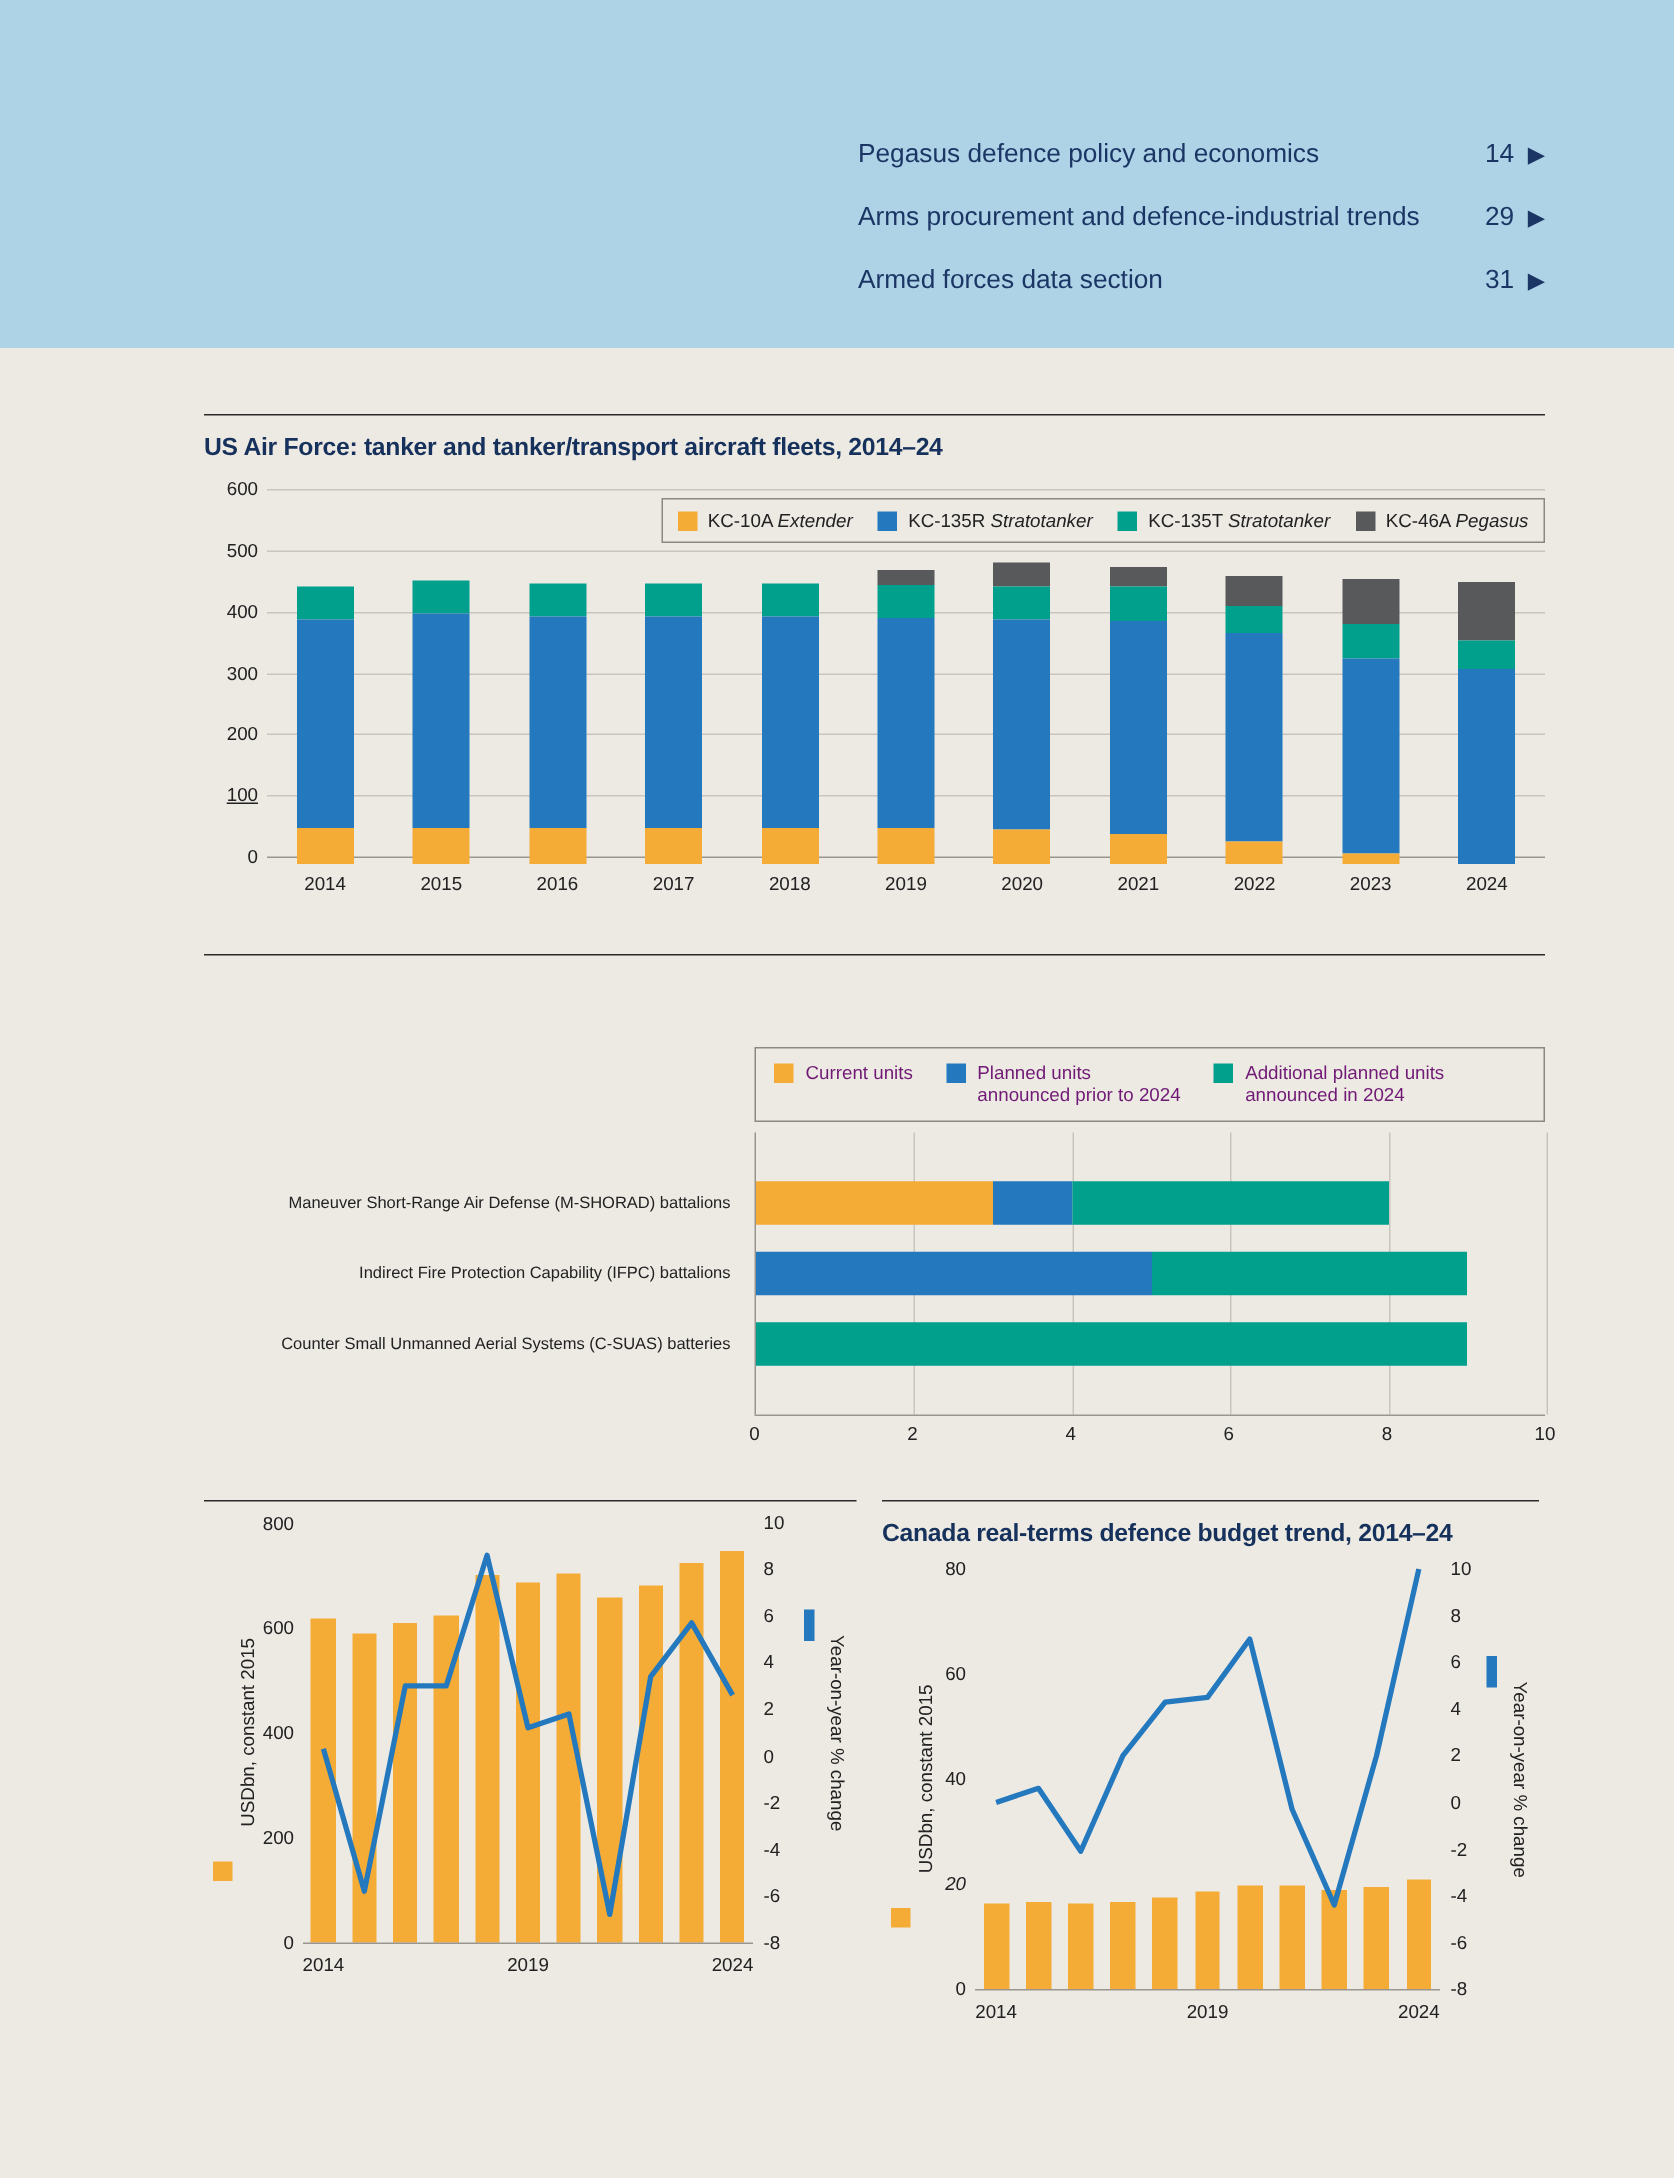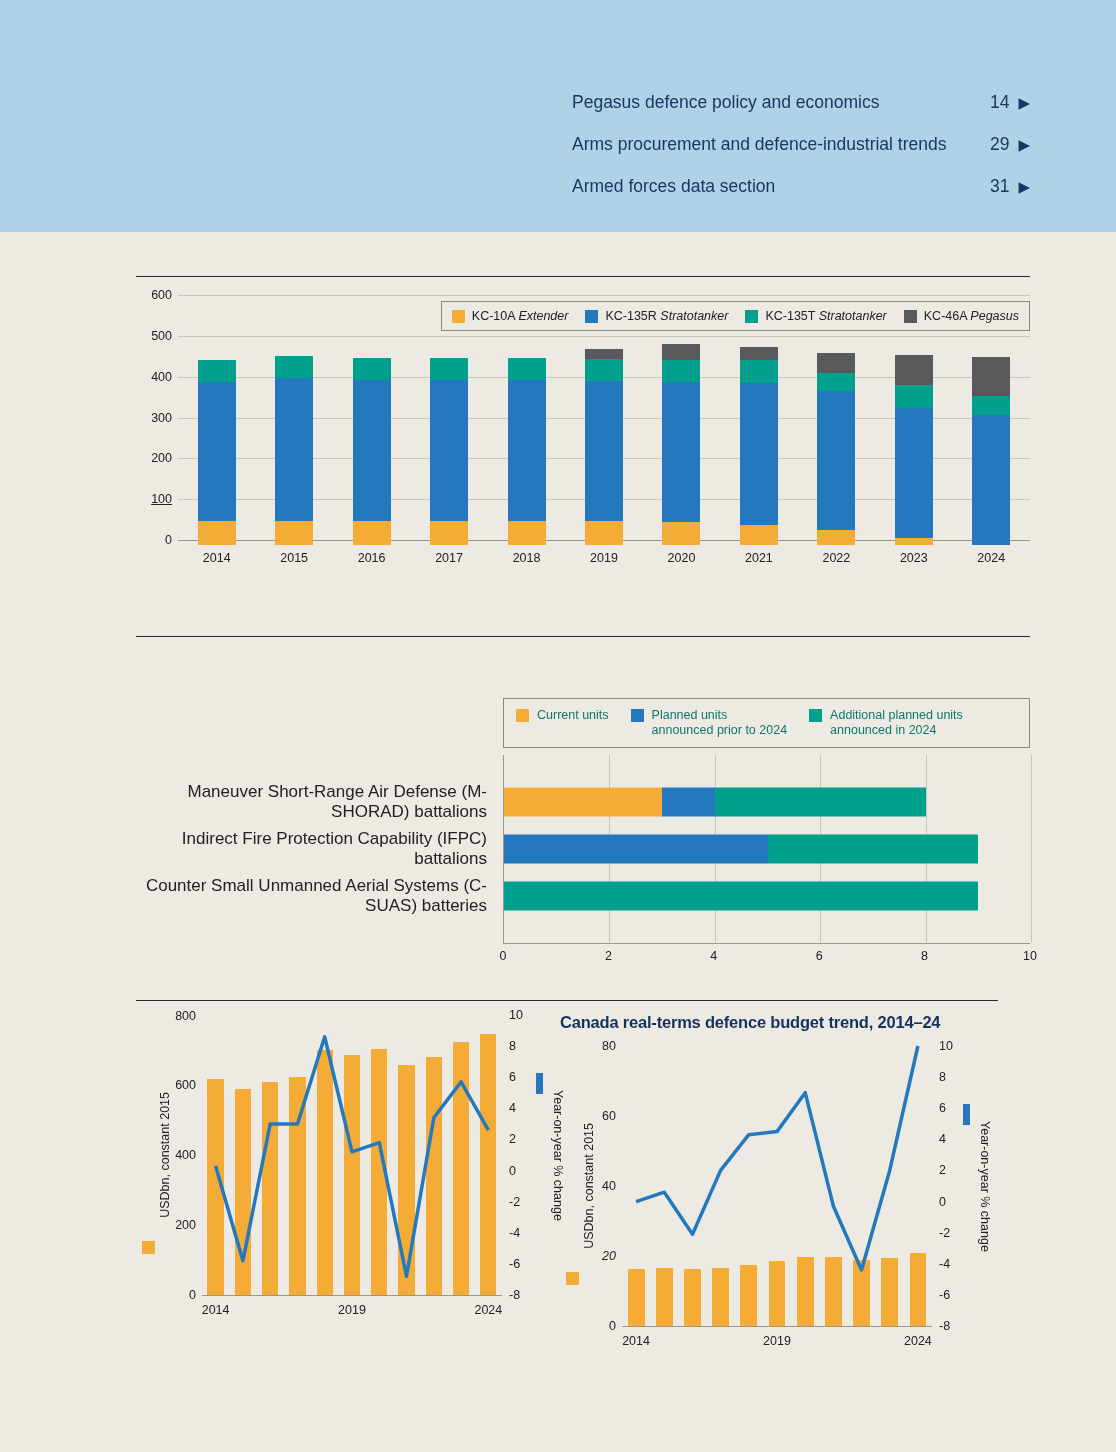--- a/index.html
+++ b/index.html
@@ -61,39 +61,39 @@
   .lg-item { display: flex; align-items: center; gap: 7px; font-size: 12.5px; color: #222; white-space: nowrap; }
   .swatch { width: 13px; height: 13px; flex: none; }
 
   
   #chart2 { left: 136px; top: 636px; width: 894px; }
   .c2-legend {
     position: absolute; left: 367px; top: 62px; width: 527px;
     border: 1px solid #8C8880; background: #EDEAE4;
     padding: 9px 12px; display: flex; gap: 22px;
   }
-  .c2-lg-item { display: flex; gap: 8px; font-size: 12.5px; color: #0f766e; line-height: 15px; }
+  .c2-lg-item { display: flex; gap: 8px; font-size: 12.5px; color: #701a75; line-height: 15px; }
   .c2-area { position: relative; margin-top: 118px; height: 210px; }
   .c2-cats { position: absolute; left: 0; top: 0; width: 360px; height: 188px; }
   .c2-cat {
     position: absolute; right: 9px; width: 360px; text-align: right;
-    font-size: 17px; color: #222; transform: translateY(-50%);
+    font-size: 11px; color: #222; transform: translateY(-50%);
   }
   .c2-plot { position: absolute; left: 367px; top: 0; right: 0; height: 188px;
              border-left: 1px solid #9A968F; }
   .c2-vgrid { position: absolute; top: 0; bottom: 0; width: 1px; background: #C9C5BE; }
   .c2-row { position: absolute; left: 0; height: 29px; display: flex; transform: translateY(-50%); width: 100%; }
   .c2-seg { height: 100%; }
   .c2-xaxis { position: absolute; left: 367px; top: 188px; right: 0; height: 1px; background: #9A968F; }
   .c2-xlabels { position: absolute; left: 367px; top: 194px; right: 0; height: 20px; }
   .c2-xlabels span { position: absolute; font-size: 12.5px; color: #222; transform: translateX(-50%); }
 
   
   #chart3 { left: 136px; top: 1000px; width: 435px; }
-  #chart4 { left: 560px; top: 1000px; width: 438px; }
+  #chart4 { left: 588px; top: 1000px; width: 438px; }
   .cb-body { position: relative; height: 330px; margin-top: 14px; }
   .cb-ytitle {
     position: absolute; left: 22px; top: 0; height: 280px;
     display: flex; align-items: center;
   }
   .cb-ytitle span {
     writing-mode: vertical-rl; transform: rotate(180deg);
     font-size: 12.5px; color: #222; white-space: nowrap;
   }
   .cb-lsw { position: absolute; left: 6px; width: 13px; height: 13px; }
@@ -140,20 +140,21 @@
     <div class="toc-row">
       <span class="toc-label">Armed forces data section</span>
       <span class="toc-page">31</span>
       <span class="toc-arrow">▶</span>
     </div>
   </div>
 </div>
 
 <div class="panel" id="chart1">
   <div class="rule"></div>
+  <div class="chart-title">US Air Force: tanker and tanker/transport aircraft fleets, 2014–24</div>
   <div class="c1-plot">
     <div class="c1-ylabels" id="c1-ylabels">
         <span style="top: 245px;">0</span>
         <span style="top: 204.167px; text-decoration: underline;">100</span>
         <span style="top: 163.333px;">200</span>
         <span style="top: 122.5px;">300</span>
         <span style="top: 81.6667px;">400</span>
         <span style="top: 40.8333px;">500</span>
         <span style="top: 0px;">600</span>
       </div>

